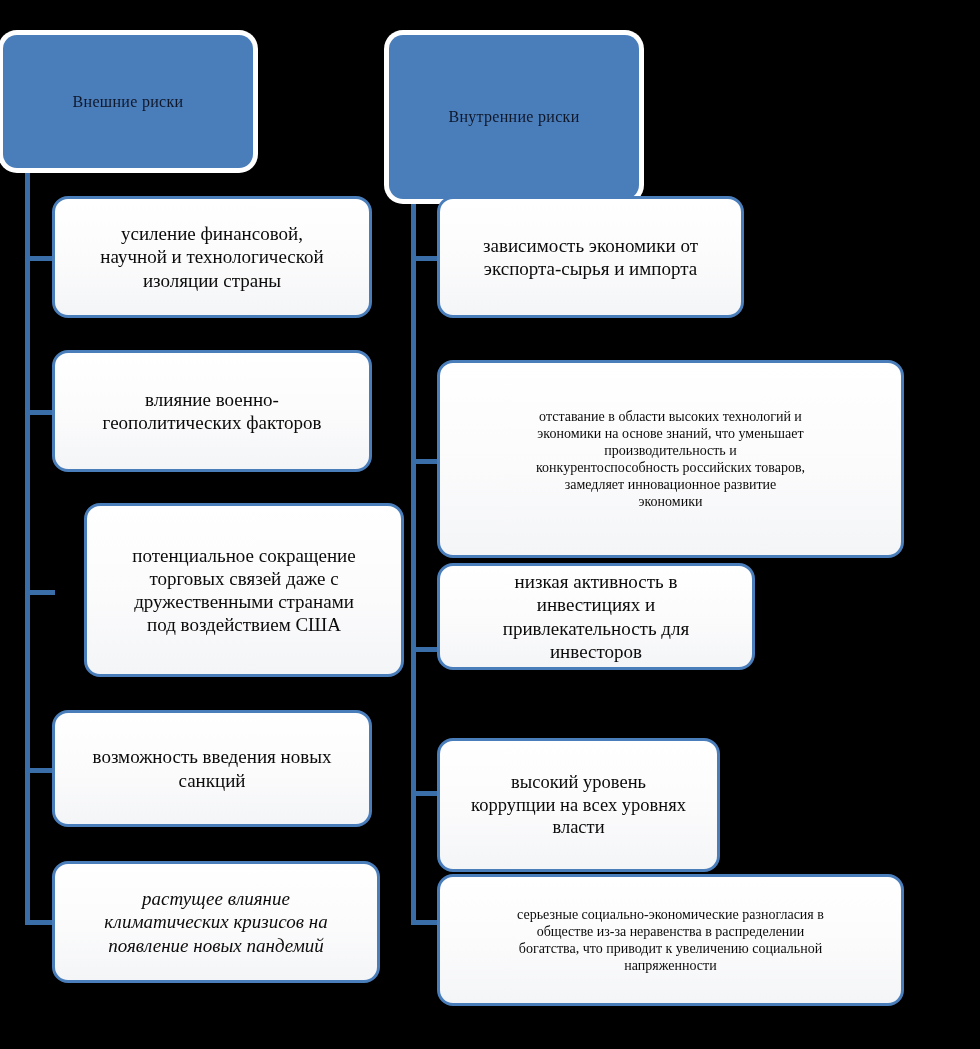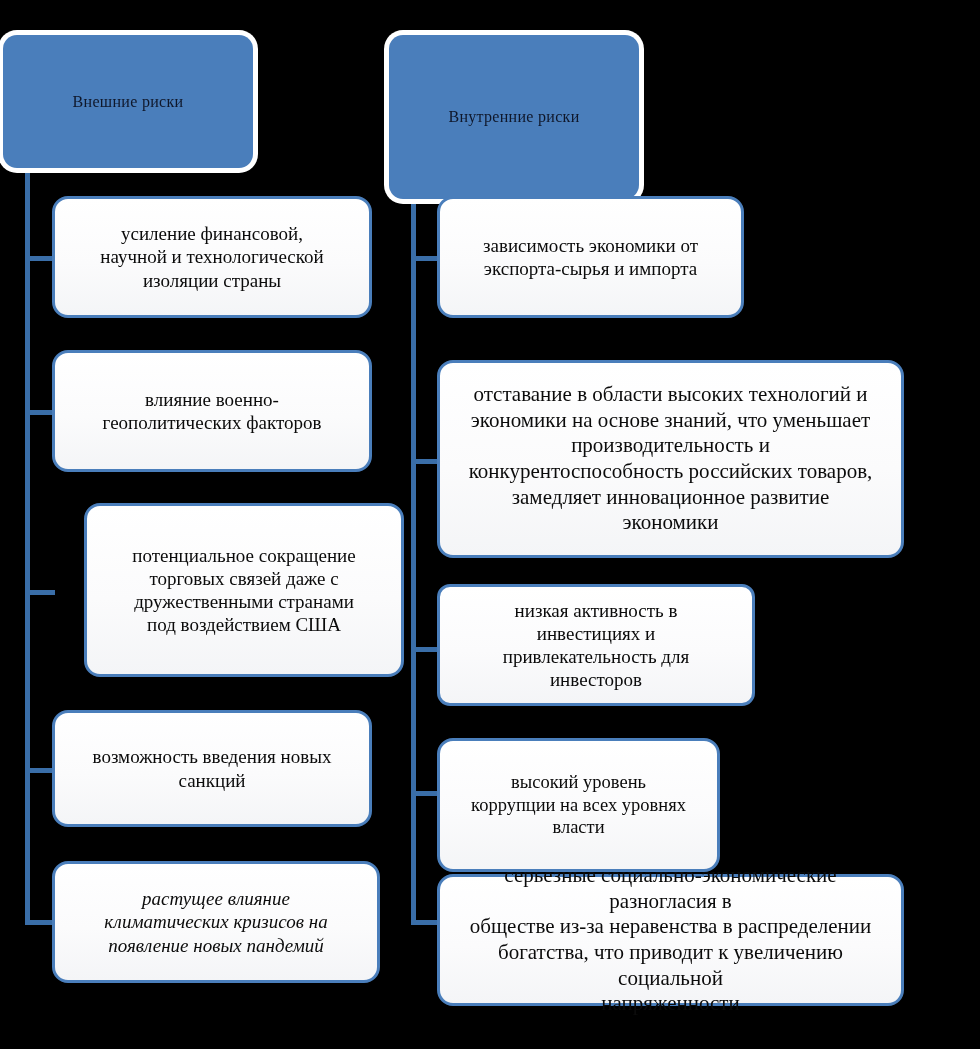--- a/index.html
+++ b/index.html
@@ -64,21 +64,21 @@
   }
   .leaf-box .label {
     color: #0B0B0B;
     font-size: 19px;
     line-height: 1.22;
     text-align: center;
     padding: 4px 12px;
     white-space: pre-line;
   }
   .leaf-box.small .label { font-size: 18.5px; }
-  .leaf-box.wide  .label { font-size: 21px; }
+  .leaf-box.wide  .label { font-size: 14px; }
 </style>
 </head>
 <body>
 
 <div id="canvas">
 
   <div class="trunk" style="left:25px; top:160px; height:765px;"></div>
 
   <div class="head-box" style="left:3px; top:35px; width:250px; height:133px;">
     <span class="label">Внешние риски</span>
@@ -138,21 +138,21 @@
 
   <div class="leaf-box wide" style="left:437px; top:360px; width:467px; height:198px;">
     <span class="label">отставание в области высоких технологий и
 экономики на основе знаний, что уменьшает
 производительность и
 конкурентоспособность российских товаров,
 замедляет инновационное развитие
 экономики</span>
   </div>
 
-  <div class="leaf-box" style="left:437px; top:584px; width:318px; height:122px;border-radius:13px;">
+  <div class="leaf-box" style="left:437px; top:563px; width:318px; height:107px;">
     <span class="label">низкая активность в
 инвестициях и
 привлекательность для
 инвесторов</span>
   </div>
 
   <div class="leaf-box small" style="left:437px; top:738px; width:283px; height:134px;">
     <span class="label">высокий уровень
 коррупции на всех уровнях
 власти</span>

